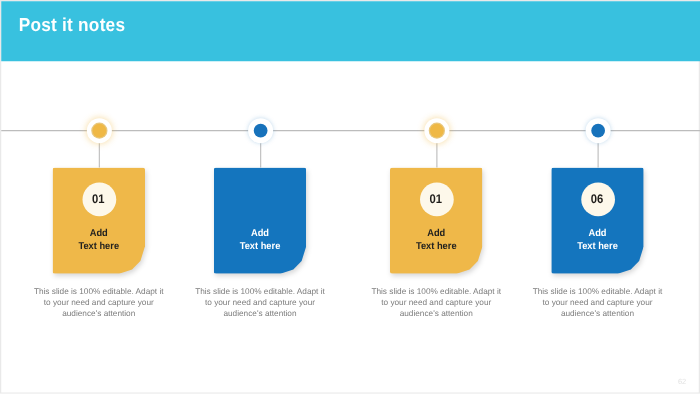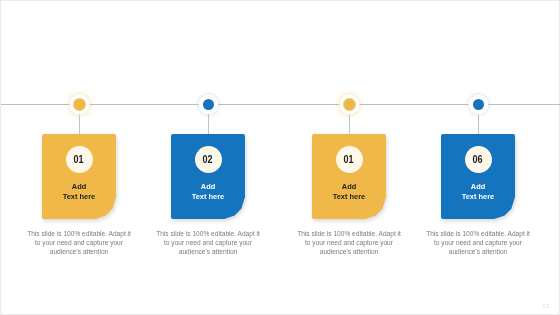--- a/index.html
+++ b/index.html
@@ -121,20 +121,23 @@
   .page-num{
     position:absolute;right:10px;bottom:5px;
     font-size:6px;color:#e2e2e2;
   }
 </style>
 </head>
 <body>
 
 <div class="slide">
 
+  <div class="header">
+    <div class="header-title">Post it notes</div>
+  </div>
 
   <div class="timeline"></div>
 
   <div class="node" style="left:18px;">
     <div class="drop" style="height:30px;"></div>
     <div class="pin orange">
         <span class="pin-dot"></span>
       </div>
     <div class="note orange">
       <div class="sheet"></div>
@@ -149,23 +152,20 @@
     <div class="caption">This slide is 100% editable. Adapt it to your need and capture your audience's attention</div>
   </div>
 
   <div class="node" style="left:147px;">
     <div class="drop" style="height:30px;"></div>
     <div class="pin blue">
         <span class="pin-dot"></span>
       </div>
     <div class="note blue">
       <div class="sheet"></div>
-      <div class="note-circle">
-        <span class="note-num">02</span>
-      </div>
       <div class="note-label">
         <span>Add</span><br>
         <span>Text here</span>
       </div>
     </div>
     <div class="caption">This slide is 100% editable. Adapt it to your need and capture your audience's attention</div>
   </div>
 
   <div class="node" style="left:288px;">
     <div class="drop" style="height:30px;"></div>

